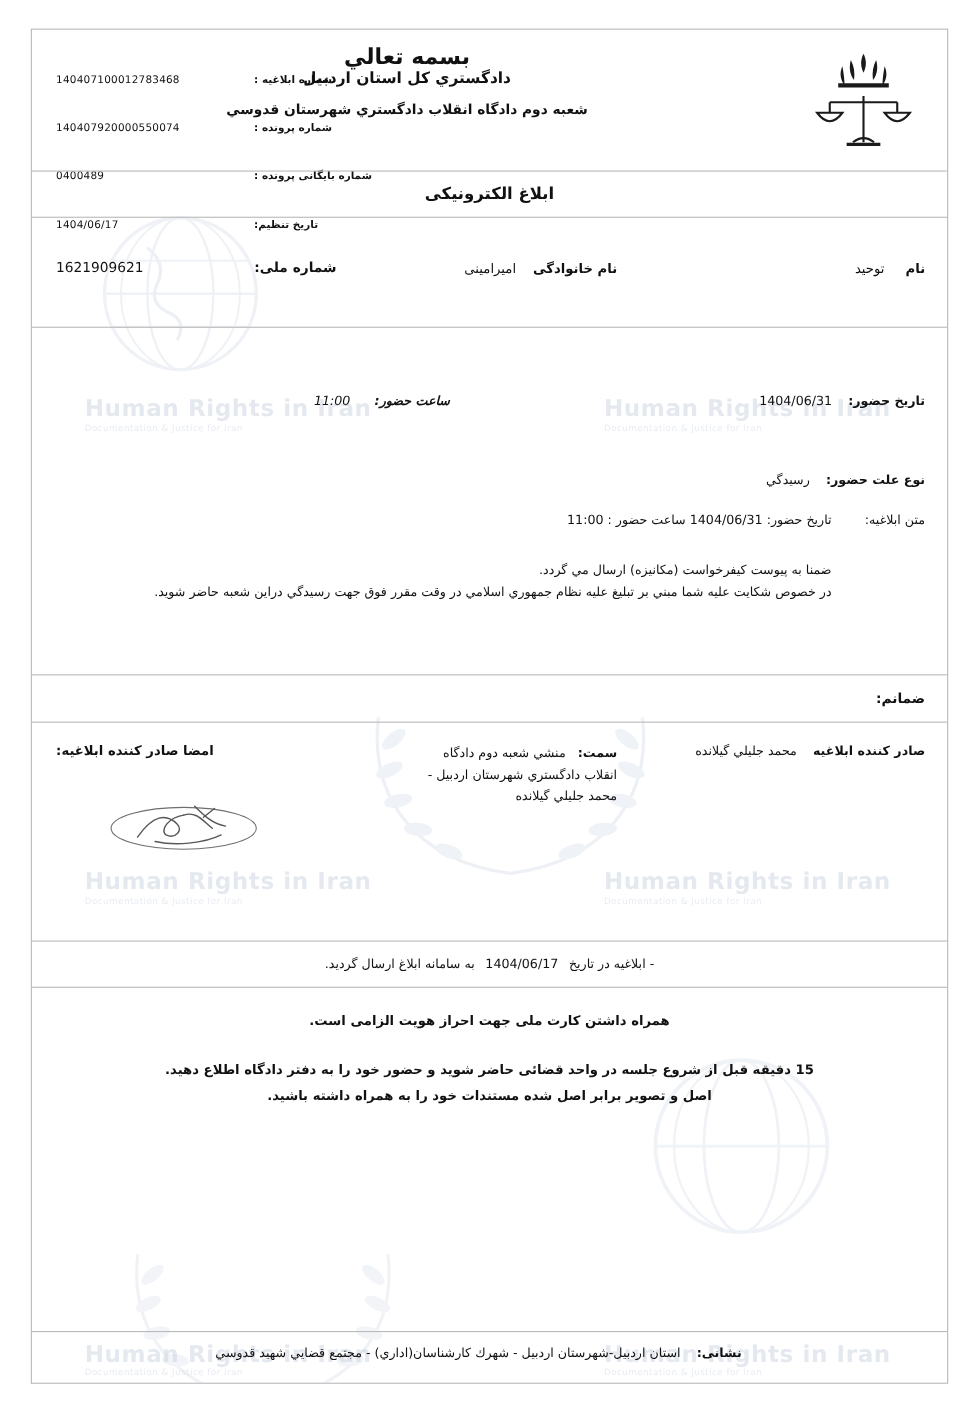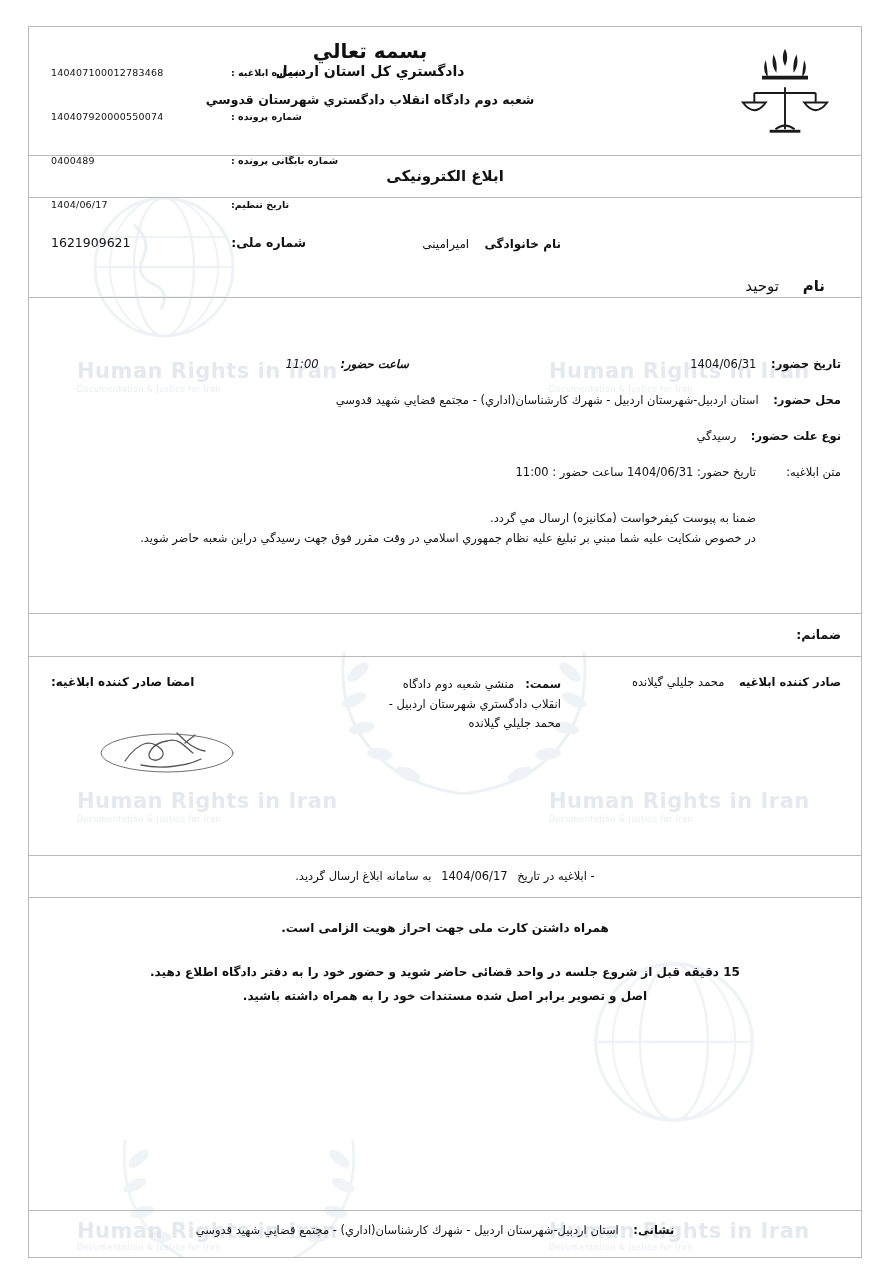--- a/index.html
+++ b/index.html
@@ -154,24 +154,23 @@
   .person-band {
     position: absolute;
     top: 170px; left: 0; right: 0;
     height: 100px;
   }
   .fld-label { font-weight: bold; }
   .fld-value { font-weight: normal; }
 
   .pb-name {
     position: absolute;
-    right: 36px;
+    right: 20px;
     top: 40px;
-    font-size: 15px;
-    margin-top: 40px;
+    font-size: 12px;
   }
   .pb-family {
     position: absolute;
     right: 300px;
     top: 40px;
     font-size: 12px;
   }
   .pb-natid {
     position: absolute;
     right: 555px;
@@ -458,25 +457,20 @@
       &nbsp;&nbsp;
       <span class="val" style="direction:ltr; display:inline-block;">1404/06/31</span>
     </div>
 
     <div class="row" style="right:452px; top:56px;font-style:italic;">
       <span class="lbl">ساعت حضور:</span>
       &nbsp;&nbsp;&nbsp;&nbsp;
       <span class="val" style="direction:ltr; display:inline-block;">11:00</span>
     </div>
 
-    <div class="row" style="right:20px; top:92px;">
-      <span class="lbl">محل حضور:</span>
-      &nbsp;&nbsp;
-      <span class="val">استان اردبيل-شهرستان اردبيل - شهرك کارشناسان(اداري) - مجتمع قضايي شهيد قدوسي</span>
-    </div>
 
     <div class="row" style="right:20px; top:128px;">
       <span class="lbl">نوع علت حضور:</span>
       &nbsp;&nbsp;
       <span class="val">رسیدگي</span>
     </div>
 
     <div class="row" style="right:20px; top:164px; width:150px;">متن ابلاغیه:</div>
 
     <div class="row" style="right:105px; left:110px; top:164px; text-align:right;">

